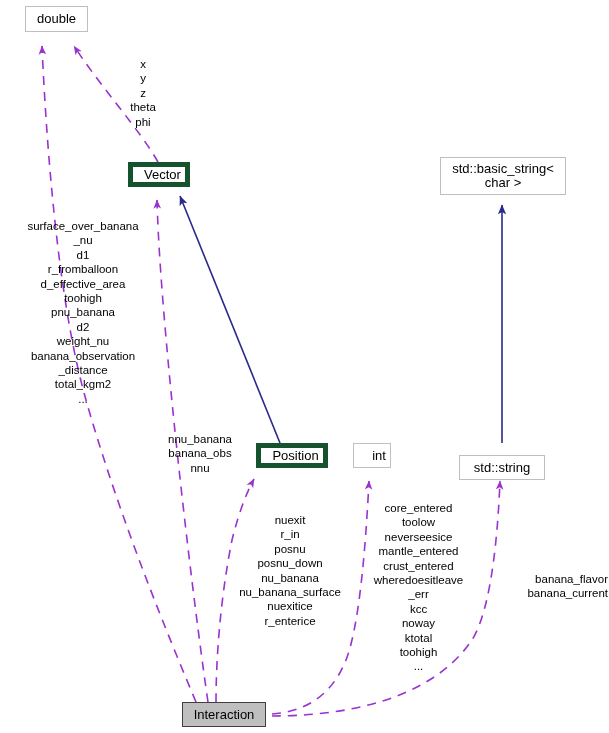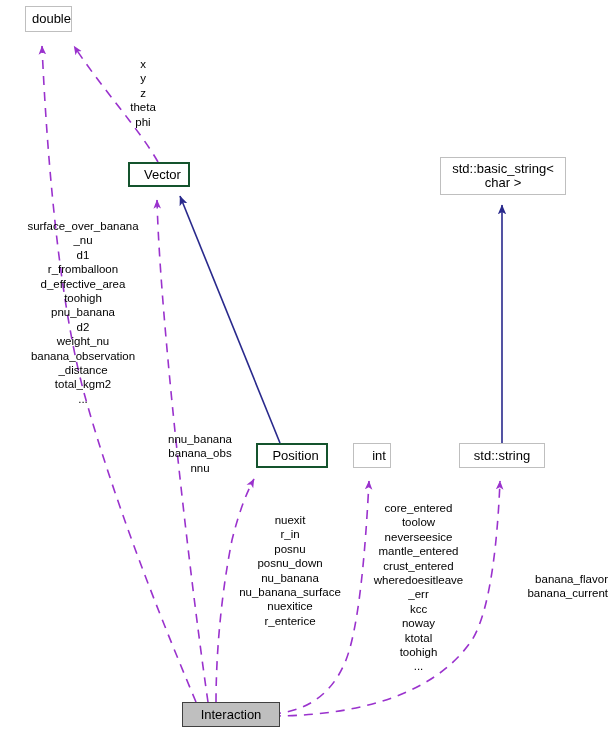--- a/index.html
+++ b/index.html
@@ -37,21 +37,21 @@
     background: #ffffff;
     white-space: pre;
   }
   
   .node.extern {
     border: 1px solid #bfbfbf;
     box-shadow: none;
   }
   
   .node.klass {
-    border: 2px solid #14532d;
+    border: 5px solid #14532d;
     padding-left: 7px;
   }
   
   .node.current {
     border: 1px solid #404040;
     background: #bfbfbf;
   }
   .edge-label {
     position: absolute;
     font-size: 11.5px;
@@ -90,46 +90,46 @@
 
     <path d="M 216,702 C 216,660 220,600 232,540 C 240,508 248,490 254,479" fill="none" stroke="#9A32CD" stroke-width="1.6" stroke-dasharray="9,7" marker-end="url(#arrow-usage)"></path>
 
     <path d="M 272,714 C 300,712 330,700 346,660 C 360,624 366,540 369,481" fill="none" stroke="#9A32CD" stroke-width="1.6" stroke-dasharray="9,7" marker-end="url(#arrow-usage)"></path>
 
     <path d="M 272,716 C 340,716 430,702 472,640 C 492,608 498,530 500,481" fill="none" stroke="#9A32CD" stroke-width="1.6" stroke-dasharray="9,7" marker-end="url(#arrow-usage)"></path>
 
     <path d="M 502,443 L 502,205" fill="none" stroke="#29298C" stroke-width="1.6" marker-end="url(#arrow-inherit)"></path>
   </svg>
 
-  <div class="node extern" style="left:25px; top:6px; width:47px; height:26px;justify-content:flex-end;">
+  <div class="node extern" style="left:25px; top:6px; width:63px; height:26px;">
     <span>double</span>
   </div>
 
   <div class="node klass" style="left:128px; top:162px; width:62px; height:25px;">
     <span>Vector</span>
   </div>
 
   <div class="node klass" style="left:256px; top:443px; width:72px; height:25px;">
     <span>Position</span>
   </div>
 
   <div class="node extern" style="left:440px; top:157px; width:126px; height:38px;">
     <span>std::basic_string&lt;
 char &gt;</span>
   </div>
 
   <div class="node extern" style="left:353px; top:443px; width:38px; height:25px;padding-left:14px;">
     <span>int</span>
   </div>
 
-  <div class="node extern" style="left:459px; top:443px; width:86px; height:25px;">
+  <div class="node extern" style="left:459px; top:455px; width:86px; height:25px;">
     <span>std::string</span>
   </div>
 
-  <div class="node current" style="left:182px; top:702px; width:98px; height:25px;">
+  <div class="node current" style="left:182px; top:702px; width:84px; height:25px;">
     <span>Interaction</span>
   </div>
 
   <div class="edge-label" style="left:113px; top:57px; width:60px;">x
 y
 z
 theta
 phi</div>
 
   <div class="edge-label" style="left:8px; top:219px; width:150px;">surface_over_banana

